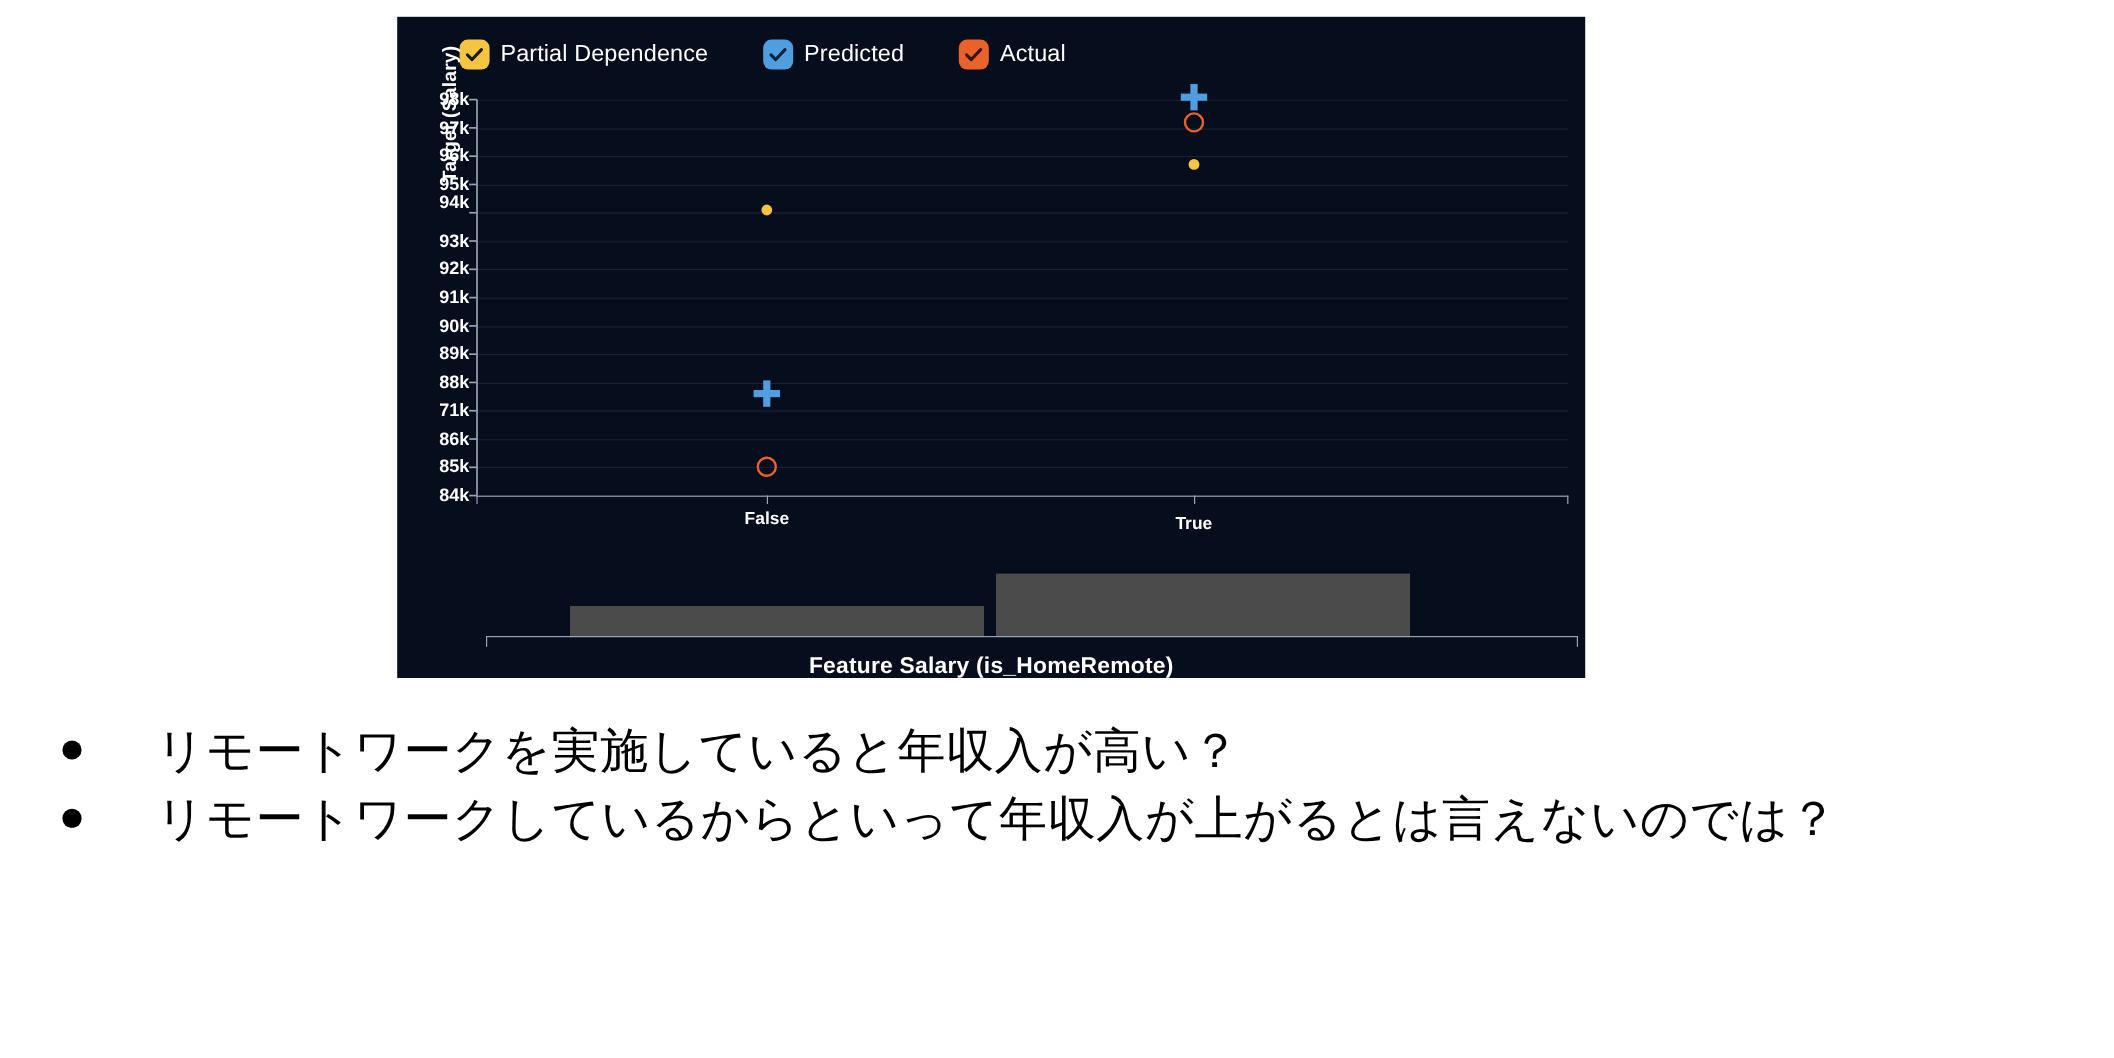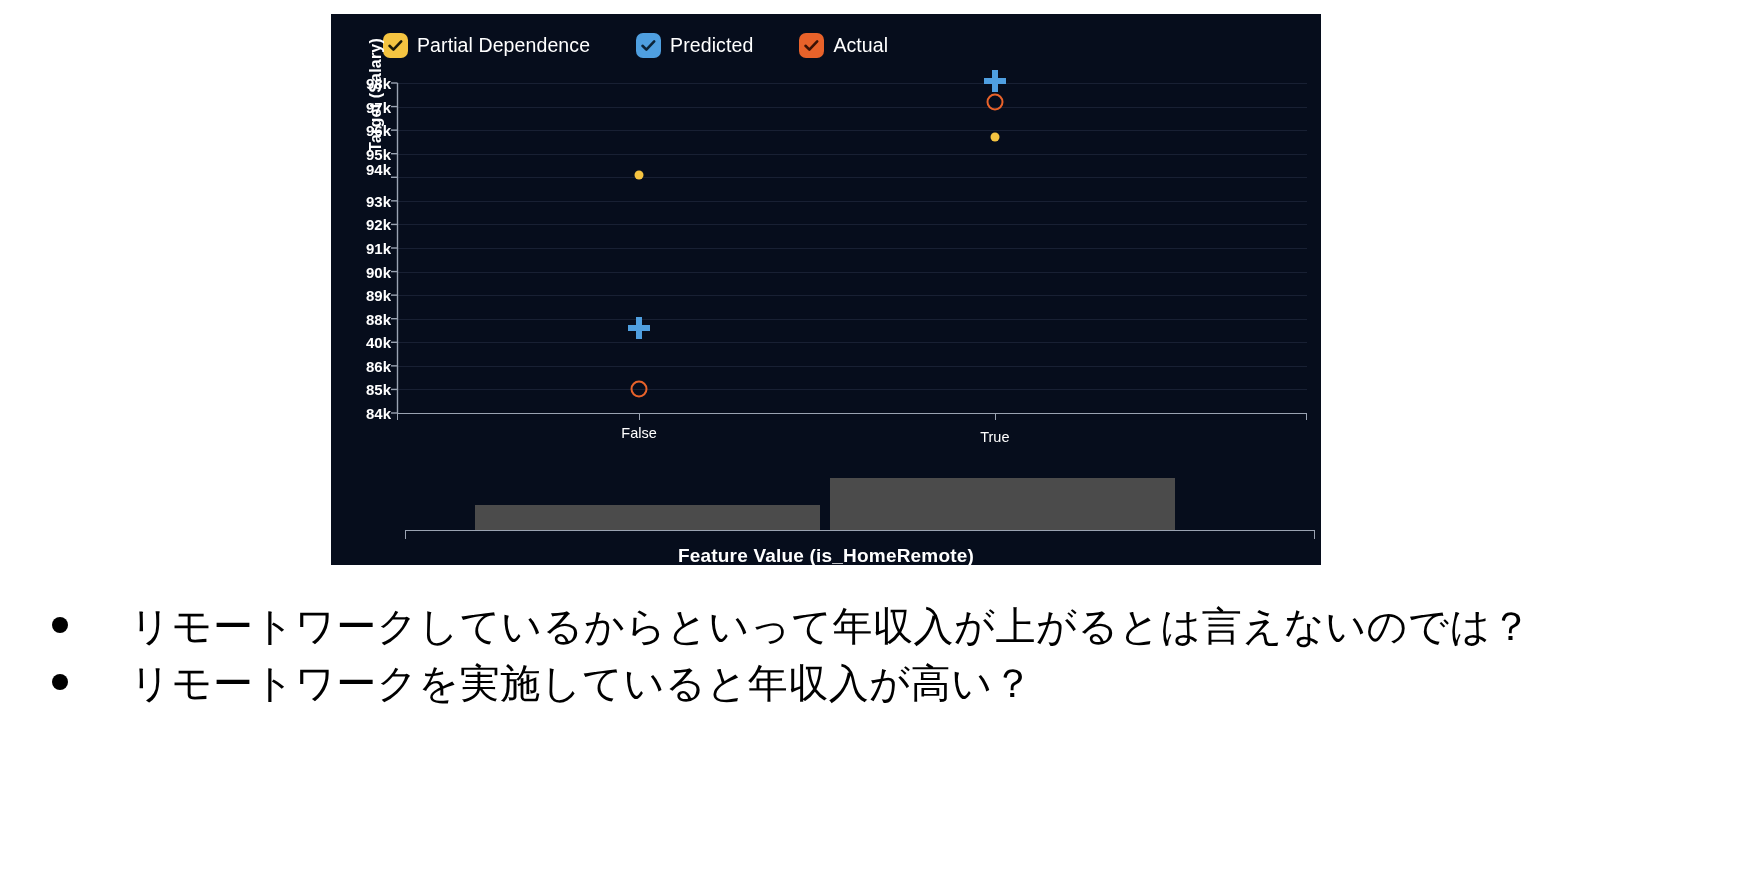--- a/index.html
+++ b/index.html
@@ -116,21 +116,21 @@
   .xtick-line {
     position: absolute;
     width: 1px; height: 7px;
     background: #9aa3b2;
   }
   .xtick-label {
     position: absolute;
     transform: translateX(-50%);
     color: #ffffff;
     font-size: 14.5px;
-    font-weight: normal;
+    font-weight: bold;
     white-space: nowrap;
   }
 
   
   #hist {
     position: absolute;
     left: 74px;
     top: 455px;
     width: 910px;
     height: 62px;
@@ -247,21 +247,21 @@
         <div class="ytick-label" style="top: 23.5714px;">97k</div>
         <div class="ytick-label" style="top: 47.1429px;">96k</div>
         <div class="ytick-label" style="top: 70.7143px;">95k</div>
         <div class="ytick-label" style="top: 86px; margin-left: 18px;">94k</div>
         <div class="ytick-label" style="top: 117.857px;">93k</div>
         <div class="ytick-label" style="top: 141.429px;">92k</div>
         <div class="ytick-label" style="top: 165px;">91k</div>
         <div class="ytick-label" style="top: 188.571px;">90k</div>
         <div class="ytick-label" style="top: 212.143px;">89k</div>
         <div class="ytick-label" style="top: 235.714px;">88k</div>
-        <div class="ytick-label" style="top: 259.286px;">40k</div>
+        <div class="ytick-label" style="top: 259.286px;">71k</div>
         <div class="ytick-label" style="top: 282.857px;">86k</div>
         <div class="ytick-label" style="top: 306.429px;">85k</div>
         <div class="ytick-label" style="top: 330px; text-align: right;">84k</div>
       </div>
     <svg id="plot-svg" width="910" height="330">
       <line id="y-axis-line" x1="0.5" y1="0" x2="0.5" y2="330" stroke="#9aa3b2" stroke-width="1.4"></line>
       <g id="y-axis-ticks-marks">
           <line x1="-6" x2="0.5" y1="0" y2="0" stroke="#9aa3b2" stroke-width="1.4"></line>
           <line x1="-6" x2="0.5" y1="23.571428571428555" y2="23.571428571428555" stroke="#9aa3b2" stroke-width="1.4"></line>
           <line x1="-6" x2="0.5" y1="47.14285714285717" y2="47.14285714285717" stroke="#9aa3b2" stroke-width="1.4"></line>
@@ -302,25 +302,25 @@
         <div class="xtick-line" style="left: 597.87px; top: 330px;"></div>
         <div class="xtick-label" style="left: 597.87px; top: 346px;">True</div>
       </div>
   </div>
 
   <div id="hist">
       <div class="hist-bar" style="left: 69.56px; width: 345px; height: 26.04px; background: rgb(75, 75, 75);"></div>
       <div class="hist-bar" style="left: 425.37px; width: 345px; height: 52.7px; background: rgb(75, 75, 75);"></div>
     </div>
   <div id="hist-axis"></div>
-  <div id="xlabel">Feature Value (is_HomeRemote)</div>
+  <div id="xlabel">Feature Salary (is_HomeRemote)</div>
 </div>
 
 <div id="bullets">
+  <div class="bullet-row">
+    <span class="bullet-dot"></span>
+    <span class="bullet-text">リモートワークを実施していると年収入が高い？</span>
+  </div>
   <div class="bullet-row">
     <span class="bullet-dot"></span>
     <span class="bullet-text">リモートワークしているからといって年収入が上がるとは言えないのでは？</span>
   </div>
-  <div class="bullet-row">
-    <span class="bullet-dot"></span>
-    <span class="bullet-text">リモートワークを実施していると年収入が高い？</span>
-  </div>
 </div>
 
 </body></html>

